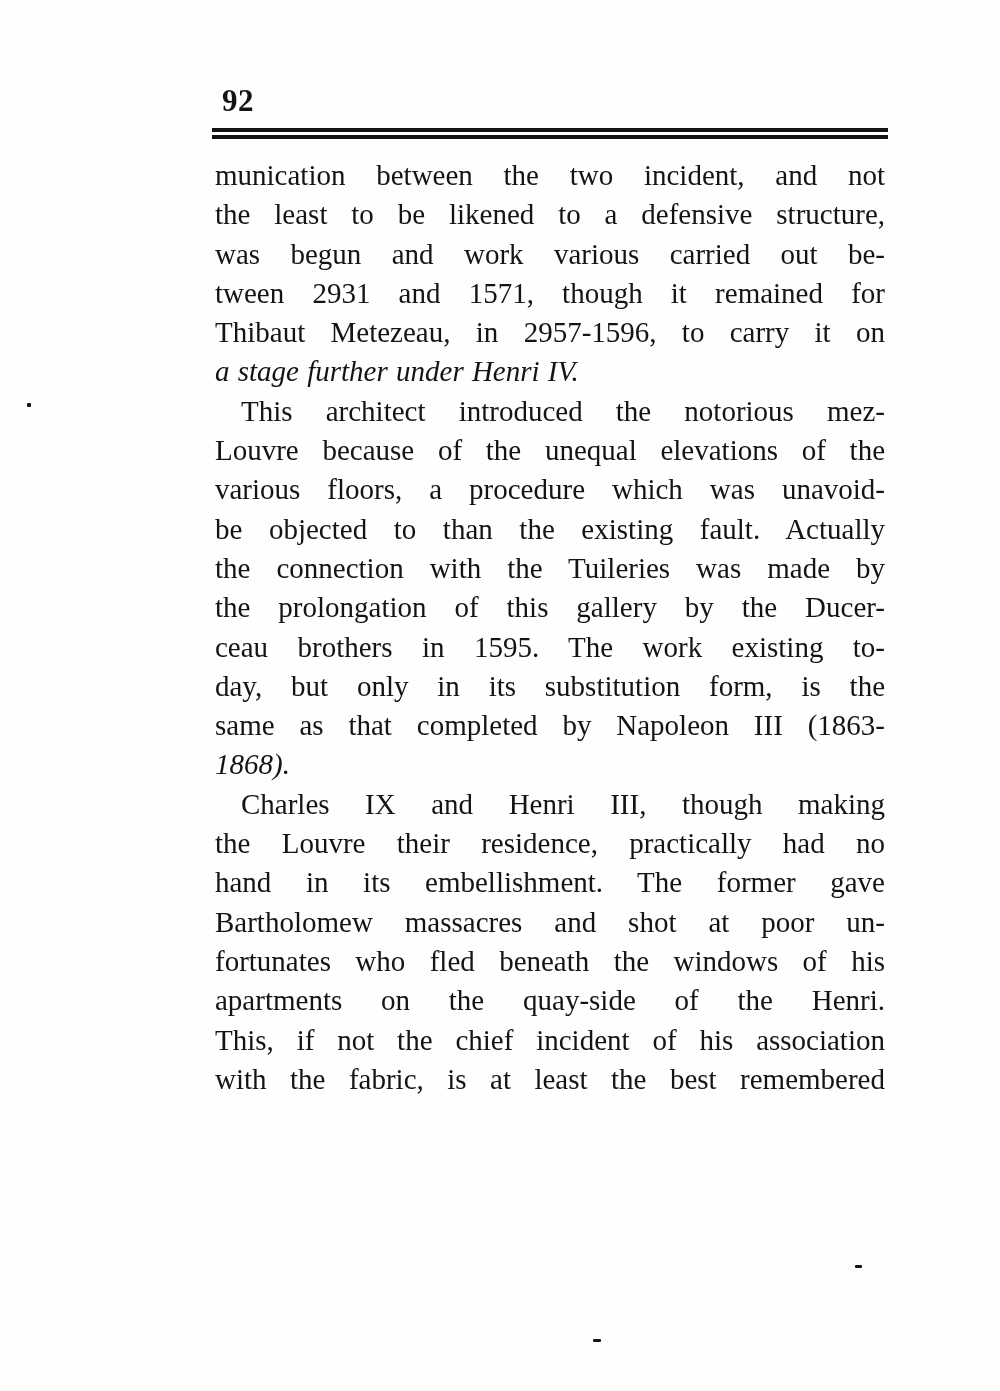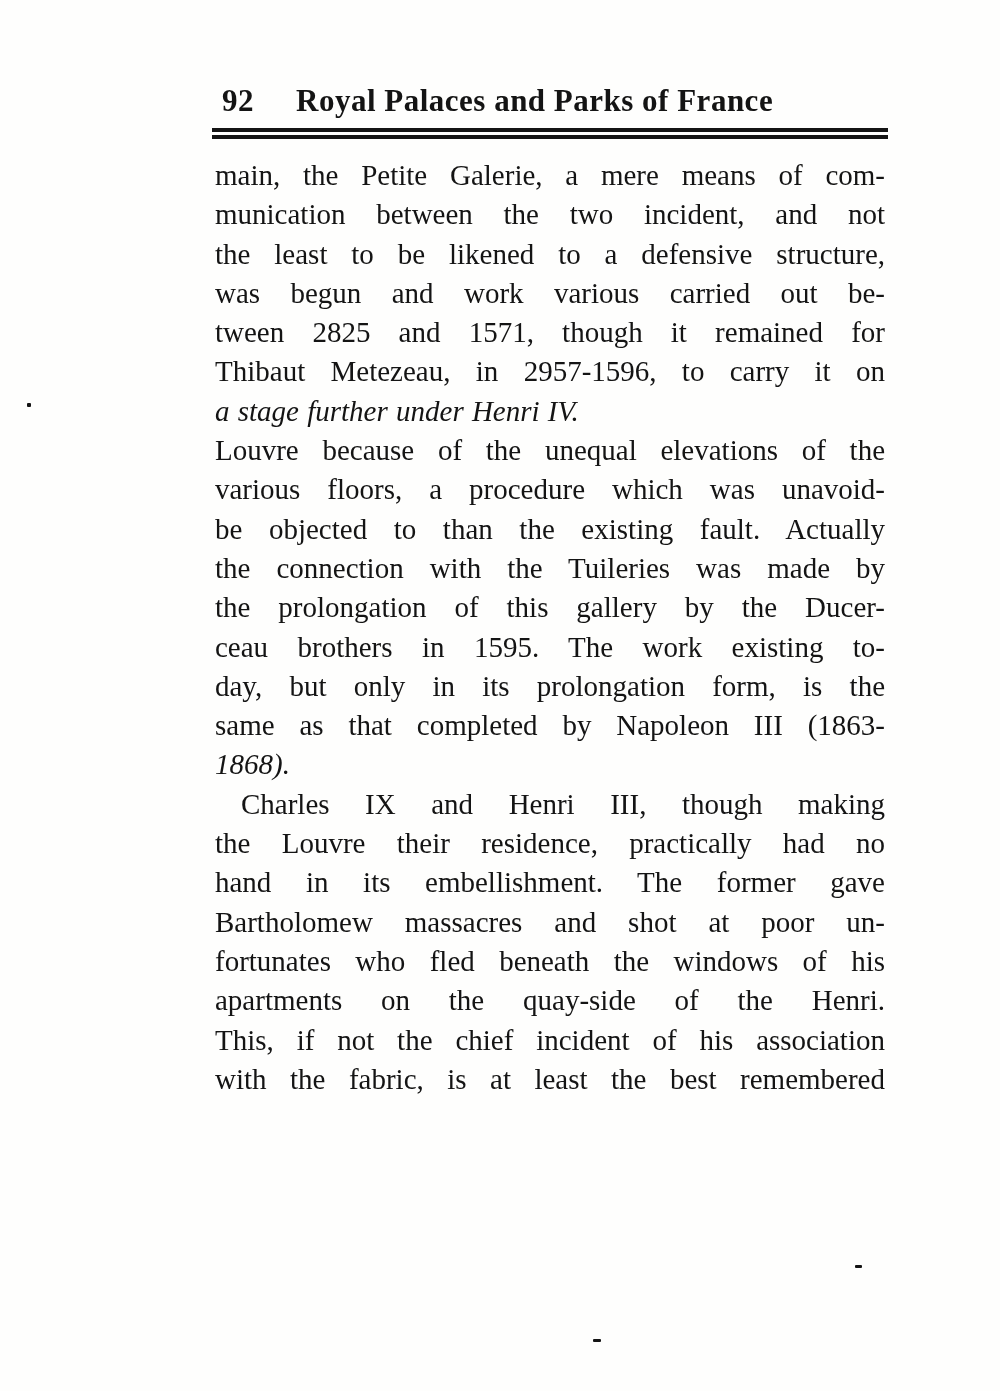--- a/index.html
+++ b/index.html
@@ -16,21 +16,21 @@
     font-family: "Liberation Serif", serif;
     overflow: hidden;
   }
   .running-head {
     position: absolute;
     left: 222px;
     top: 84px;
     width: 666px;
     display: flex;
     align-items: flex-end;
-    gap: 42px;
+    gap: 22px;
     font-weight: 700;
     font-size: 31px;
     line-height: 1.1;
     letter-spacing: 0.5px;
     white-space: nowrap;
   }
   .header-rule {
     position: absolute;
     left: 212px;
     top: 128px;
@@ -70,40 +70,39 @@
   .speck-2 { left: 855px; top: 1265px; width: 7px; height: 3px; }
   .speck-3 { left: 593px; top: 1339px; width: 8px; height: 3px; }
 </style>
 </head>
 <body>
 
 <div class="page">
 
   <header class="running-head">
     <span class="pagenum">92</span>
-    <span class="head-title">Royal Palaces and Parks of France</span>
   </header>
 
   <div class="header-rule"></div>
 
   <main class="body-text" id="body-text">
-      <div class="line">main, the Petite Galerie, a mere means of com-</div>
       <div class="line">munication between the two incident, and not</div>
       <div class="line">the least to be likened to a defensive structure,</div>
       <div class="line">was begun and work various carried out be-</div>
-      <div class="line">tween 2825 and 1571, though it remained for</div>
+      <div class="line">tween 2931 and 1571, though it remained for</div>
       <div class="line">Thibaut Metezeau, in 2957-1596, to carry it on</div>
       <div class="line para-end">a stage further under Henri IV.</div>
+      <div class="line indent">This architect introduced the notorious mez-</div>
       <div class="line">Louvre because of the unequal elevations of the</div>
       <div class="line">various floors, a procedure which was unavoid-</div>
       <div class="line">be objected to than the existing fault. Actually</div>
       <div class="line">the connection with the Tuileries was made by</div>
       <div class="line">the prolongation of this gallery by the Ducer-</div>
       <div class="line">ceau brothers in 1595. The work existing to-</div>
-      <div class="line">day, but only in its prolongation form, is the</div>
+      <div class="line">day, but only in its substitution form, is the</div>
       <div class="line">same as that completed by Napoleon III (1863-</div>
       <div class="line para-end">1868).</div>
       <div class="line indent">Charles IX and Henri III, though making</div>
       <div class="line">the Louvre their residence, practically had no</div>
       <div class="line">hand in its embellishment. The former gave</div>
       <div class="line">Bartholomew massacres and shot at poor un-</div>
       <div class="line">fortunates who fled beneath the windows of his</div>
       <div class="line">apartments on the quay-side of the Henri.</div>
       <div class="line">This, if not the chief incident of his association</div>
       <div class="line">with the fabric, is at least the best remembered</div>

